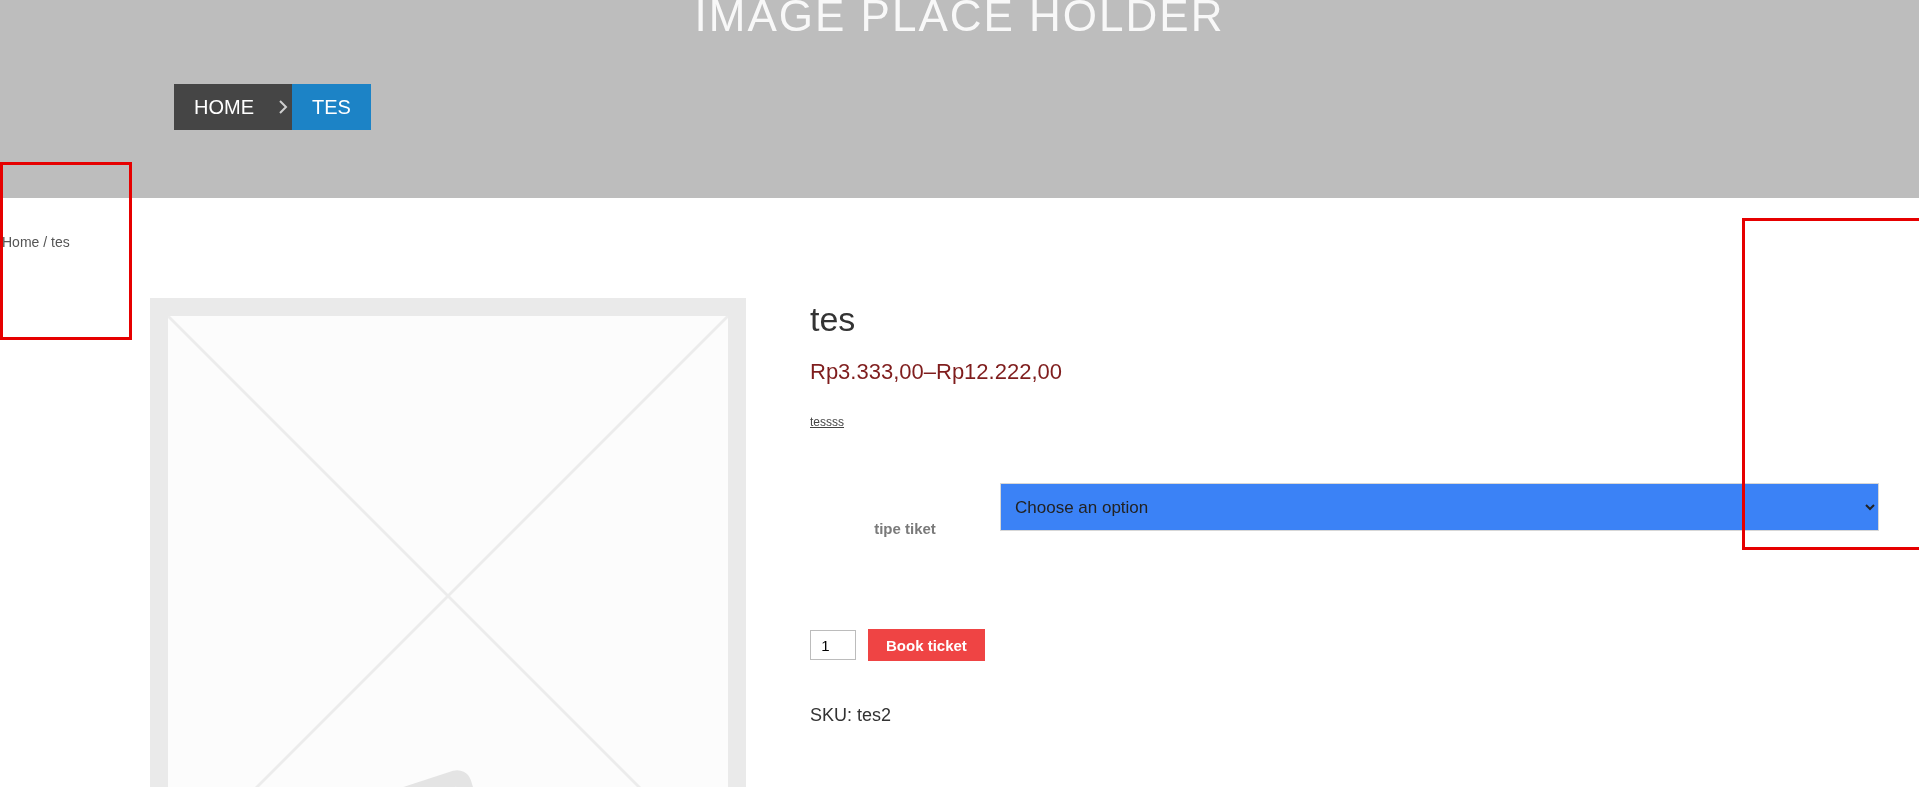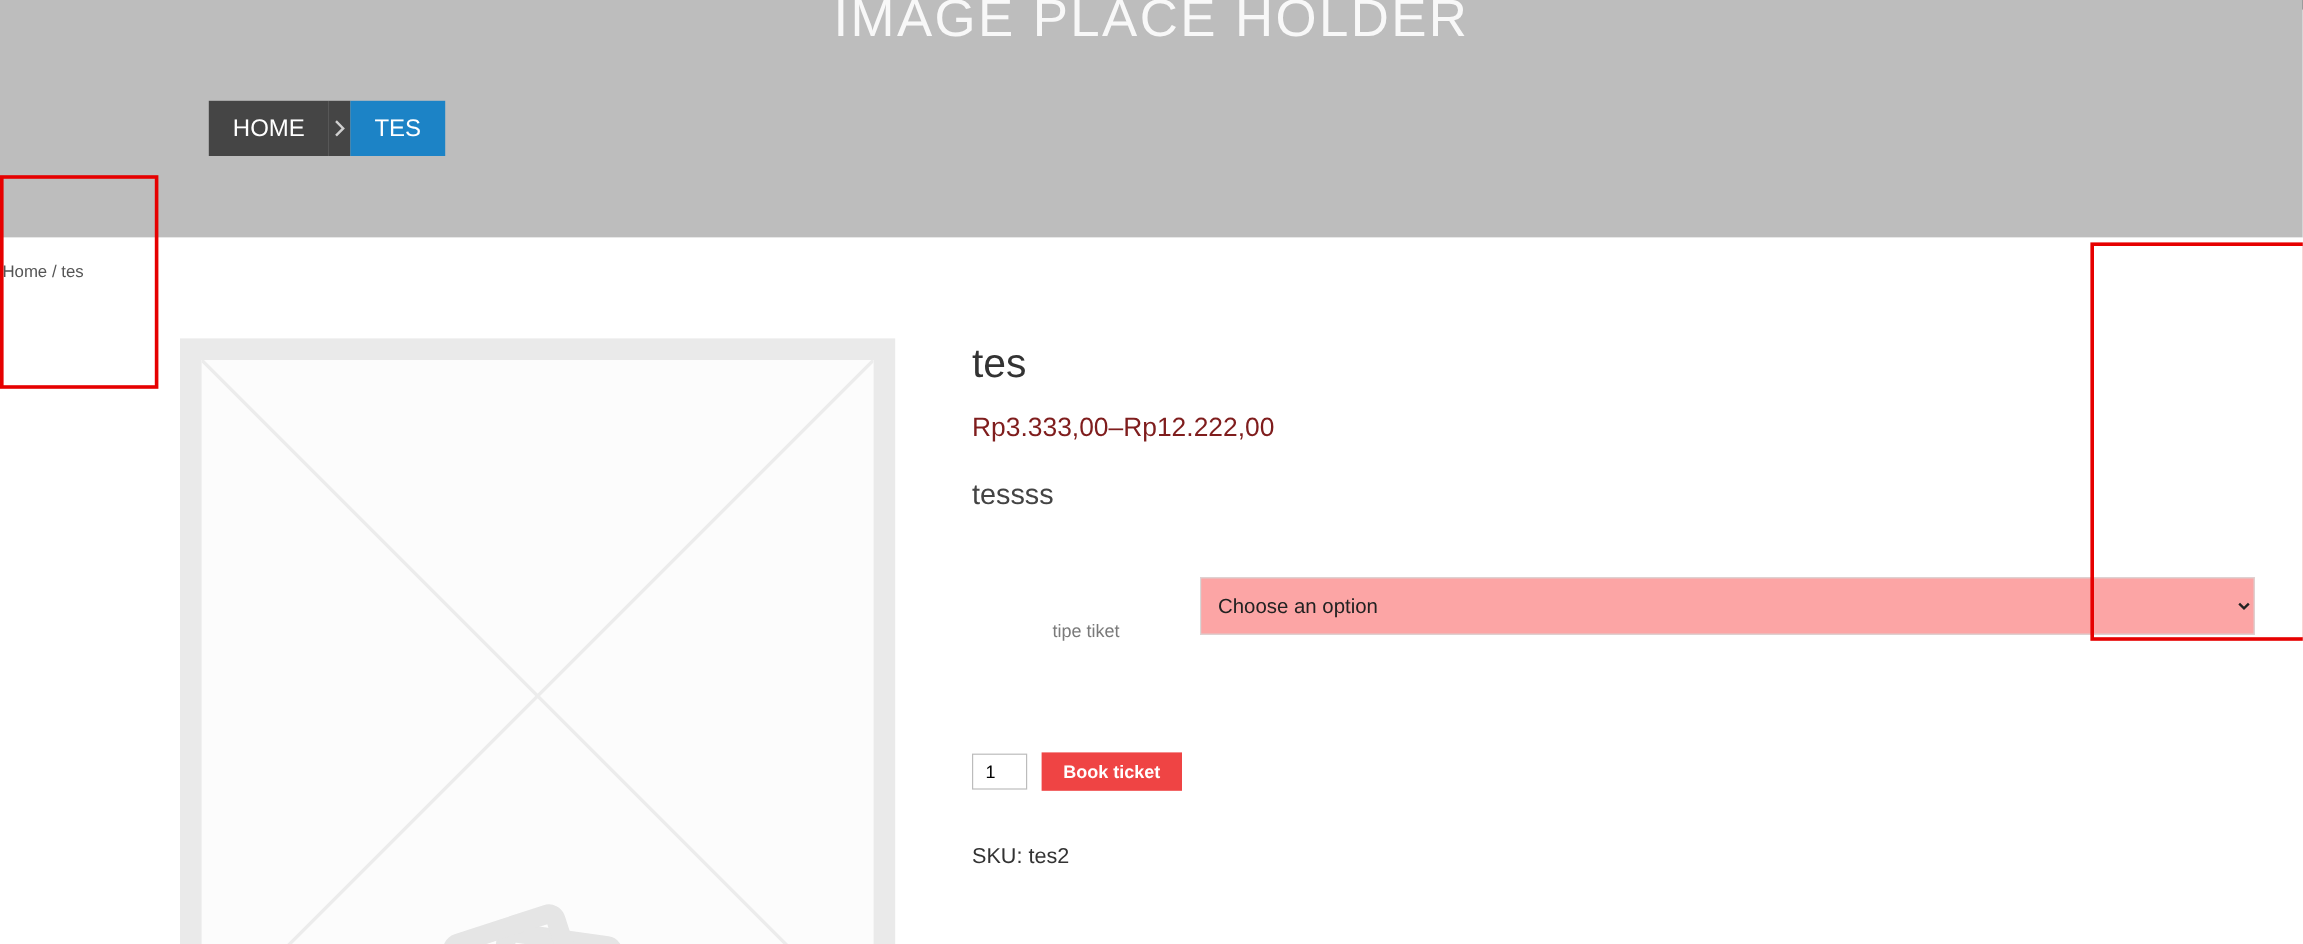--- a/index.html
+++ b/index.html
@@ -55,20 +55,21 @@
 
   .page {
     background: #ffffff;
     position: relative;
   }
 
   .mini-crumbs {
     font-size: 14px;
     color: #555;
     padding: 20px 2px;
+    margin-top: 16px;
   }
   .mini-crumbs a { color: #555; text-decoration: none; }
 
   .red-box {
     position: absolute;
     border: 3px solid #e60000;
     pointer-events: none;
   }
   .red-box-1 { left: 0; top: -52px; width: 132px; height: 178px; }
   .red-box-2 { right: -3px; top: 4px; width: 180px; height: 332px; }
@@ -103,27 +104,27 @@
     opacity: 0.35;
     color: #8f8f8f;
   }
 
   .details {
     flex: 1;
     padding: 0 40px 0 64px;
   }
   .prod-title { font-size: 34px; color: #333; font-weight: 400; margin-top: 2px; }
   .price { color: #7f1d1d; font-size: 22px; margin-top: 20px; }
-  .shortdesc { color: #444; font-size: 24px; margin-top: 30px; }
+  .shortdesc { color: #444; font-size: 12px; margin-top: 30px; text-decoration: underline; }
 
   .var-row { display:flex; align-items:center; margin-top: 48px; }
-  .var-label { width: 190px; text-align:center; font-size:15px; font-weight:400; color:#7a7a7a;margin-top:43px; }
+  .var-label { width: 190px; text-align:center; font-size:15px; font-weight:700; color:#7a7a7a;margin-top:43px; }
   .var-select {
     flex:1; height:48px; font-size:17px; padding:0 10px;
-    border:1px solid #d7d7d7; background:#fca5a5; color:#222;
+    border:1px solid #d7d7d7; background:#3b82f6; color:#222;
     appearance: auto;
   }
 
   .cart-row { display:flex; align-items:center; gap:12px; margin-top: 92px; }
   .qty { width:46px; height:30px; border:1px solid #bcbcbc; font-size:15px; text-align:center; }
   .book-btn {
     background:#ef4444; color:#fff; border:none;
     height:32px; padding:0 18px; font-size:15px; font-weight:600;
     cursor:pointer;
   }

